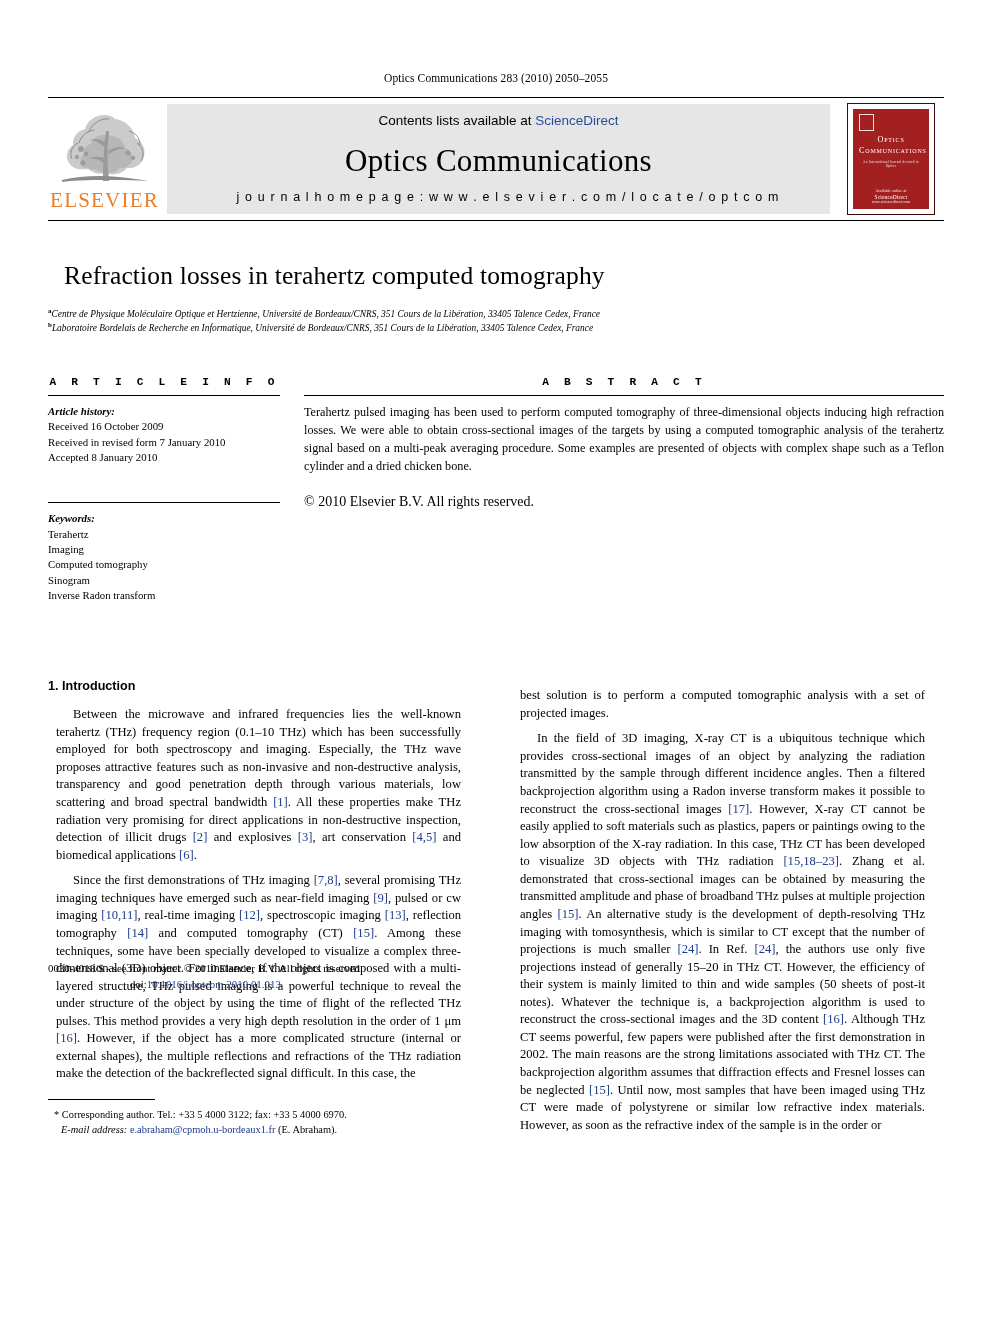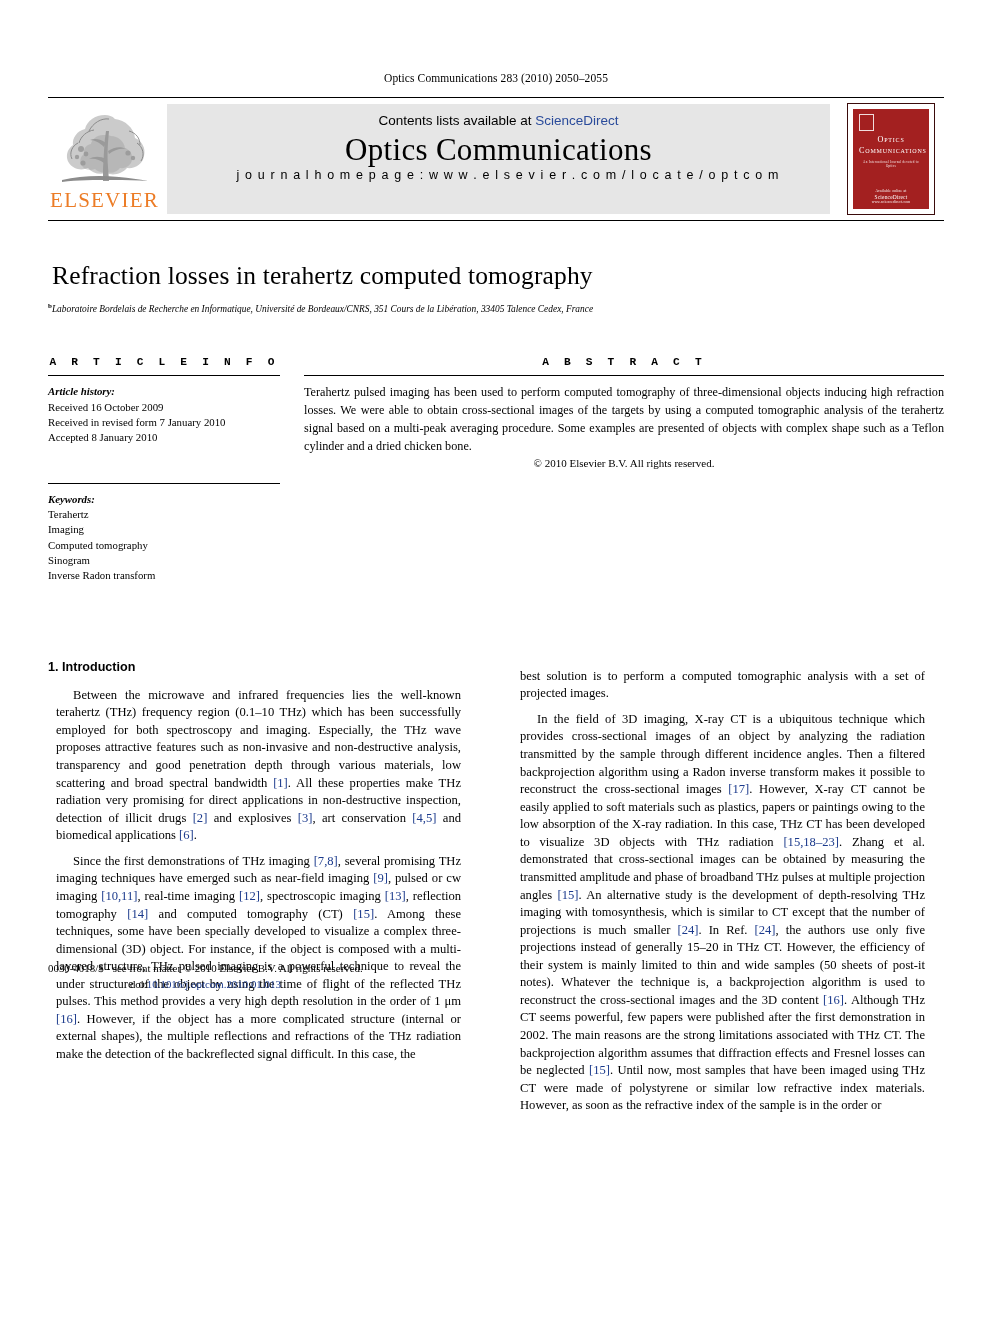--- a/index.html
+++ b/index.html
@@ -60,21 +60,21 @@
     color: #ec7c26;
     line-height: 1;
     margin-top: 1px;
   }
   .banner-middle {
     flex: 1 1 auto;
     background: #e6e6e6;
     margin: 6px 8px 6px 6px;
     display: flex;
     flex-direction: column;
-    justify-content: flex-start;
+    justify-content: space-between;
     align-items: center;
     padding: 9px 0 9px 0;
     box-sizing: border-box;
   }
   .contents-line {
     font-size: 13.5px;
     font-family: "Liberation Sans", sans-serif;
   }
   .sd-link { color: #2a4b9b; }
   .journal-name {
@@ -150,21 +150,21 @@
     font-size: 5.4px;
     margin-top: 1px;
   }
 
   
   .title-block { margin-top: 40px; }
   .article-title {
     font-family: "Liberation Serif", serif;
     font-size: 25.5px;
     font-weight: normal;
-    margin: 4px;
+    margin: 16px;
     letter-spacing: .15px;
   }
   .authors {
     font-size: 17px;
     margin-top: 17px;
     letter-spacing: .1px;
   }
   .authors sup { font-size: 10.5px; }
   .affils {
     margin-top: 11px;
@@ -196,23 +196,23 @@
   .rule-thin { border-top: 1px solid #000; }
   .info-group { font-size: 10.8px; line-height: 1.42; }
   .info-group .ital { font-style: italic; font-weight: bold; }
   .info-gap { height: 30px; }
   .abstract-text {
     font-size: 12.2px;
     line-height: 1.47;
     text-align: justify;
   }
   .copyright {
-    text-align: center;
-    font-size: 11px;
-    margin-top: 1px;
+    text-align: left;
+    font-size: 14px;
+    margin-top: 18px;
   }
 
   
   .body-cols {
     margin-top: 76px;
     display: flex;
     gap: 43px;
   }
   .bcol { width: 421px; flex: 0 0 421px; }
   .h2 {
@@ -322,20 +322,21 @@
         </div>
       </div>
     </div>
   </div>
 
   <div class="title-block">
     <h1 class="article-title">Refraction losses in terahertz computed tomography</h1>
 
 
     <div class="affils">
+      <div><sup>a</sup><span>Centre de Physique Moléculaire Optique et Hertzienne, Université de Bordeaux/CNRS, 351 Cours de la Libération, 33405 Talence Cedex, France</span></div>
       <div><sup>b</sup><span>Laboratoire Bordelais de Recherche en Informatique, Université de Bordeaux/CNRS, 351 Cours de la Libération, 33405 Talence Cedex, France</span></div>
     </div>
   </div>
 
   <div class="info-abstract">
 
     <div class="col-info">
       <div class="sec-label">A R T I C L E   I N F O</div>
       <div class="rule"></div>
       <div class="info-group">
@@ -364,20 +365,30 @@
     </div>
   </div>
 
   <div class="body-cols">
 
     <div class="bcol">
       <div class="h2">1. Introduction</div>
       <p class="para">Between the microwave and infrared frequencies lies the well-known terahertz (THz) frequency region (0.1–10 THz) which has been successfully employed for both spectroscopy and imaging. Especially, the THz wave proposes attractive features such as non-invasive and non-destructive analysis, transparency and good penetration depth through various materials, low scattering and broad spectral bandwidth <span class="ref">[1]</span>. All these properties make THz radiation very promising for direct applications in non-destructive inspection, detection of illicit drugs <span class="ref">[2]</span> and explosives <span class="ref">[3]</span>, art conservation <span class="ref">[4,5]</span> and biomedical applications <span class="ref">[6]</span>.</p>
       <p class="para">Since the first demonstrations of THz imaging <span class="ref">[7,8]</span>, several promising THz imaging techniques have emerged such as near-field imaging <span class="ref">[9]</span>, pulsed or cw imaging <span class="ref">[10,11]</span>, real-time imaging <span class="ref">[12]</span>, spectroscopic imaging <span class="ref">[13]</span>, reflection tomography <span class="ref">[14]</span> and computed tomography (CT) <span class="ref">[15]</span>. Among these techniques, some have been specially developed to visualize a complex three-dimensional (3D) object. For instance, if the object is composed with a multi-layered structure, THz pulsed imaging is a powerful technique to reveal the under structure of the object by using the time of flight of the reflected THz pulses. This method provides a very high depth resolution in the order of 1 μm <span class="ref">[16]</span>. However, if the object has a more complicated structure (internal or external shapes), the multiple reflections and refractions of the THz radiation make the detection of the backreflected signal difficult. In this case, the</p>
 
+      <div class="footnote-wrap">
+        <div class="fn-rule"></div>
+        <div class="footnote">
+          <span>*</span>
+          <span>Corresponding author. Tel.: +33 5 4000 3122; fax: +33 5 4000 6970.</span><br>
+          <span class="ital">E-mail address:</span>
+          <span class="mail">e.abraham@cpmoh.u-bordeaux1.fr</span>
+          <span>(E. Abraham).</span>
+        </div>
+      </div>
     </div>
 
     <div class="bcol">
       <p class="para cont">best solution is to perform a computed tomographic analysis with a set of projected images.</p>
       <p class="para">In the field of 3D imaging, X-ray CT is a ubiquitous technique which provides cross-sectional images of an object by analyzing the radiation transmitted by the sample through different incidence angles. Then a filtered backprojection algorithm using a Radon inverse transform makes it possible to reconstruct the cross-sectional images <span class="ref">[17]</span>. However, X-ray CT cannot be easily applied to soft materials such as plastics, papers or paintings owing to the low absorption of the X-ray radiation. In this case, THz CT has been developed to visualize 3D objects with THz radiation <span class="ref">[15,18–23]</span>. Zhang et al. demonstrated that cross-sectional images can be obtained by measuring the transmitted amplitude and phase of broadband THz pulses at multiple projection angles <span class="ref">[15]</span>. An alternative study is the development of depth-resolving THz imaging with tomosynthesis, which is similar to CT except that the number of projections is much smaller <span class="ref">[24]</span>. In Ref. <span class="ref">[24]</span>, the authors use only five projections instead of generally 15–20 in THz CT. However, the efficiency of their system is mainly limited to thin and wide samples (50 sheets of post-it notes). Whatever the technique is, a backprojection algorithm is used to reconstruct the cross-sectional images and the 3D content <span class="ref">[16]</span>. Although THz CT seems powerful, few papers were published after the first demonstration in 2002. The main reasons are the strong limitations associated with THz CT. The backprojection algorithm assumes that diffraction effects and Fresnel losses can be neglected <span class="ref">[15]</span>. Until now, most samples that have been imaged using THz CT were made of polystyrene or similar low refractive index materials. However, as soon as the refractive index of the sample is in the order or</p>
     </div>
   </div>
 
   <div class="page-footer">
     <div>0030-4018/$ - see front matter © 2010 Elsevier B.V. All rights reserved.</div>

